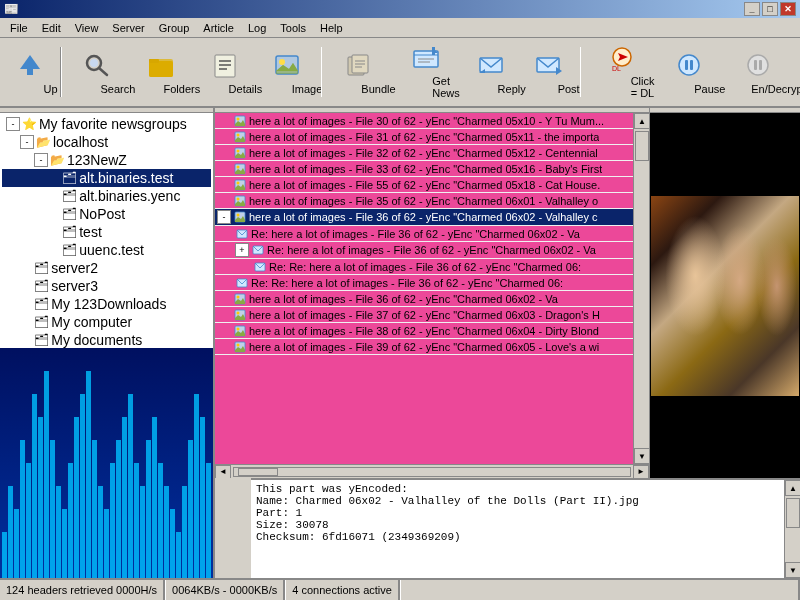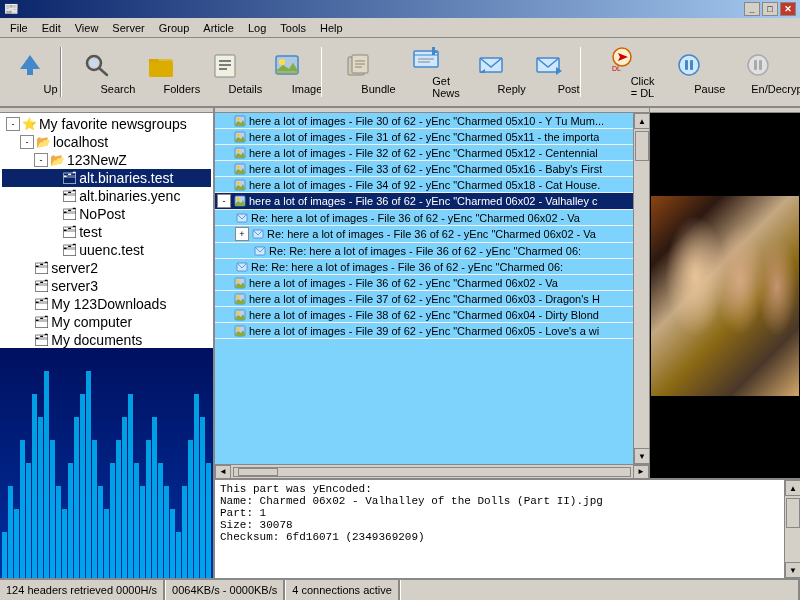--- a/index.html
+++ b/index.html
@@ -170,21 +170,21 @@
       border-bottom: 1px solid #888;
       padding: 2px 4px;
       font-weight: bold;
       font-size: 11px;
     }
 
     .articles-list {
       flex: 1;
       overflow-y: auto;
       overflow-x: hidden;
-      background: #7dd3fc;
+      background: #ec4899;
     }
 
     .article-row {
       display: flex;
       align-items: center;
       padding: 1px 2px;
       border-bottom: 1px solid #f0f0f0;
       cursor: pointer;
       min-height: 16px;
       font-size: 11px;
@@ -261,20 +261,21 @@
         radial-gradient(ellipse 30px 60px at 30% 40%, #e8c499 0%, transparent 100%),
         radial-gradient(ellipse 25px 55px at 60% 42%, #d4a882 0%, transparent 100%),
         radial-gradient(ellipse 20px 50px at 85% 45%, #c49470 0%, transparent 100%);
     }
 
     
     .lower-panel {
       height: 100px;
       border-top: 2px solid #888;
       display: flex;
+      margin-left: 36px;
     }
     .preview-area {
       flex: 1;
       background: white;
       overflow-y: auto;
       padding: 3px 5px;
       font-size: 11px;
       font-family: 'Courier New', monospace;
     }
     .preview-scrollbar {
@@ -683,21 +684,32 @@
               </div>
               <div class="article-row">
                 <div style="width: 16px; display: inline-block;"></div>
                 <div class="article-icon">
                   <svg width="12" height="12" viewBox="0 0 12 12">
                     <rect x="1" y="1" width="10" height="10" rx="1" fill="#c0d0e8" stroke="#4488cc" stroke-width="0.8"></rect>
                     <circle cx="4" cy="4" r="1.5" fill="#ffcc00"></circle>
                     <polyline points="1,9 4,6 7,8 9,5 11,9 11,11 1,11" fill="#88aa44"></polyline>
                   </svg>
                 </div>
-                <span class="article-text">here a lot of images - File 34 of 92 - yEnc "Charmed 05x18 - Cat House.</span>
+                <span class="article-text">here a lot of images - File 55 of 62 - yEnc "Charmed 05x18 - Cat House.</span>
+              </div>
+              <div class="article-row">
+                <div style="width: 16px; display: inline-block;"></div>
+                <div class="article-icon">
+                  <svg width="12" height="12" viewBox="0 0 12 12">
+                    <rect x="1" y="1" width="10" height="10" rx="1" fill="#c0d0e8" stroke="#4488cc" stroke-width="0.8"></rect>
+                    <circle cx="4" cy="4" r="1.5" fill="#ffcc00"></circle>
+                    <polyline points="1,9 4,6 7,8 9,5 11,9 11,11 1,11" fill="#88aa44"></polyline>
+                  </svg>
+                </div>
+                <span class="article-text">here a lot of images - File 35 of 62 - yEnc "Charmed 06x01 - Valhalley o</span>
               </div>
               <div class="article-row selected">
                 <div class="article-expand">-</div>
                 <div class="article-icon">
                   <svg width="12" height="12" viewBox="0 0 12 12">
                     <rect x="1" y="1" width="10" height="10" rx="1" fill="#c0d0e8" stroke="#4488cc" stroke-width="0.8"></rect>
                     <circle cx="4" cy="4" r="1.5" fill="#ffcc00"></circle>
                     <polyline points="1,9 4,6 7,8 9,5 11,9 11,11 1,11" fill="#88aa44"></polyline>
                   </svg>
                 </div>

